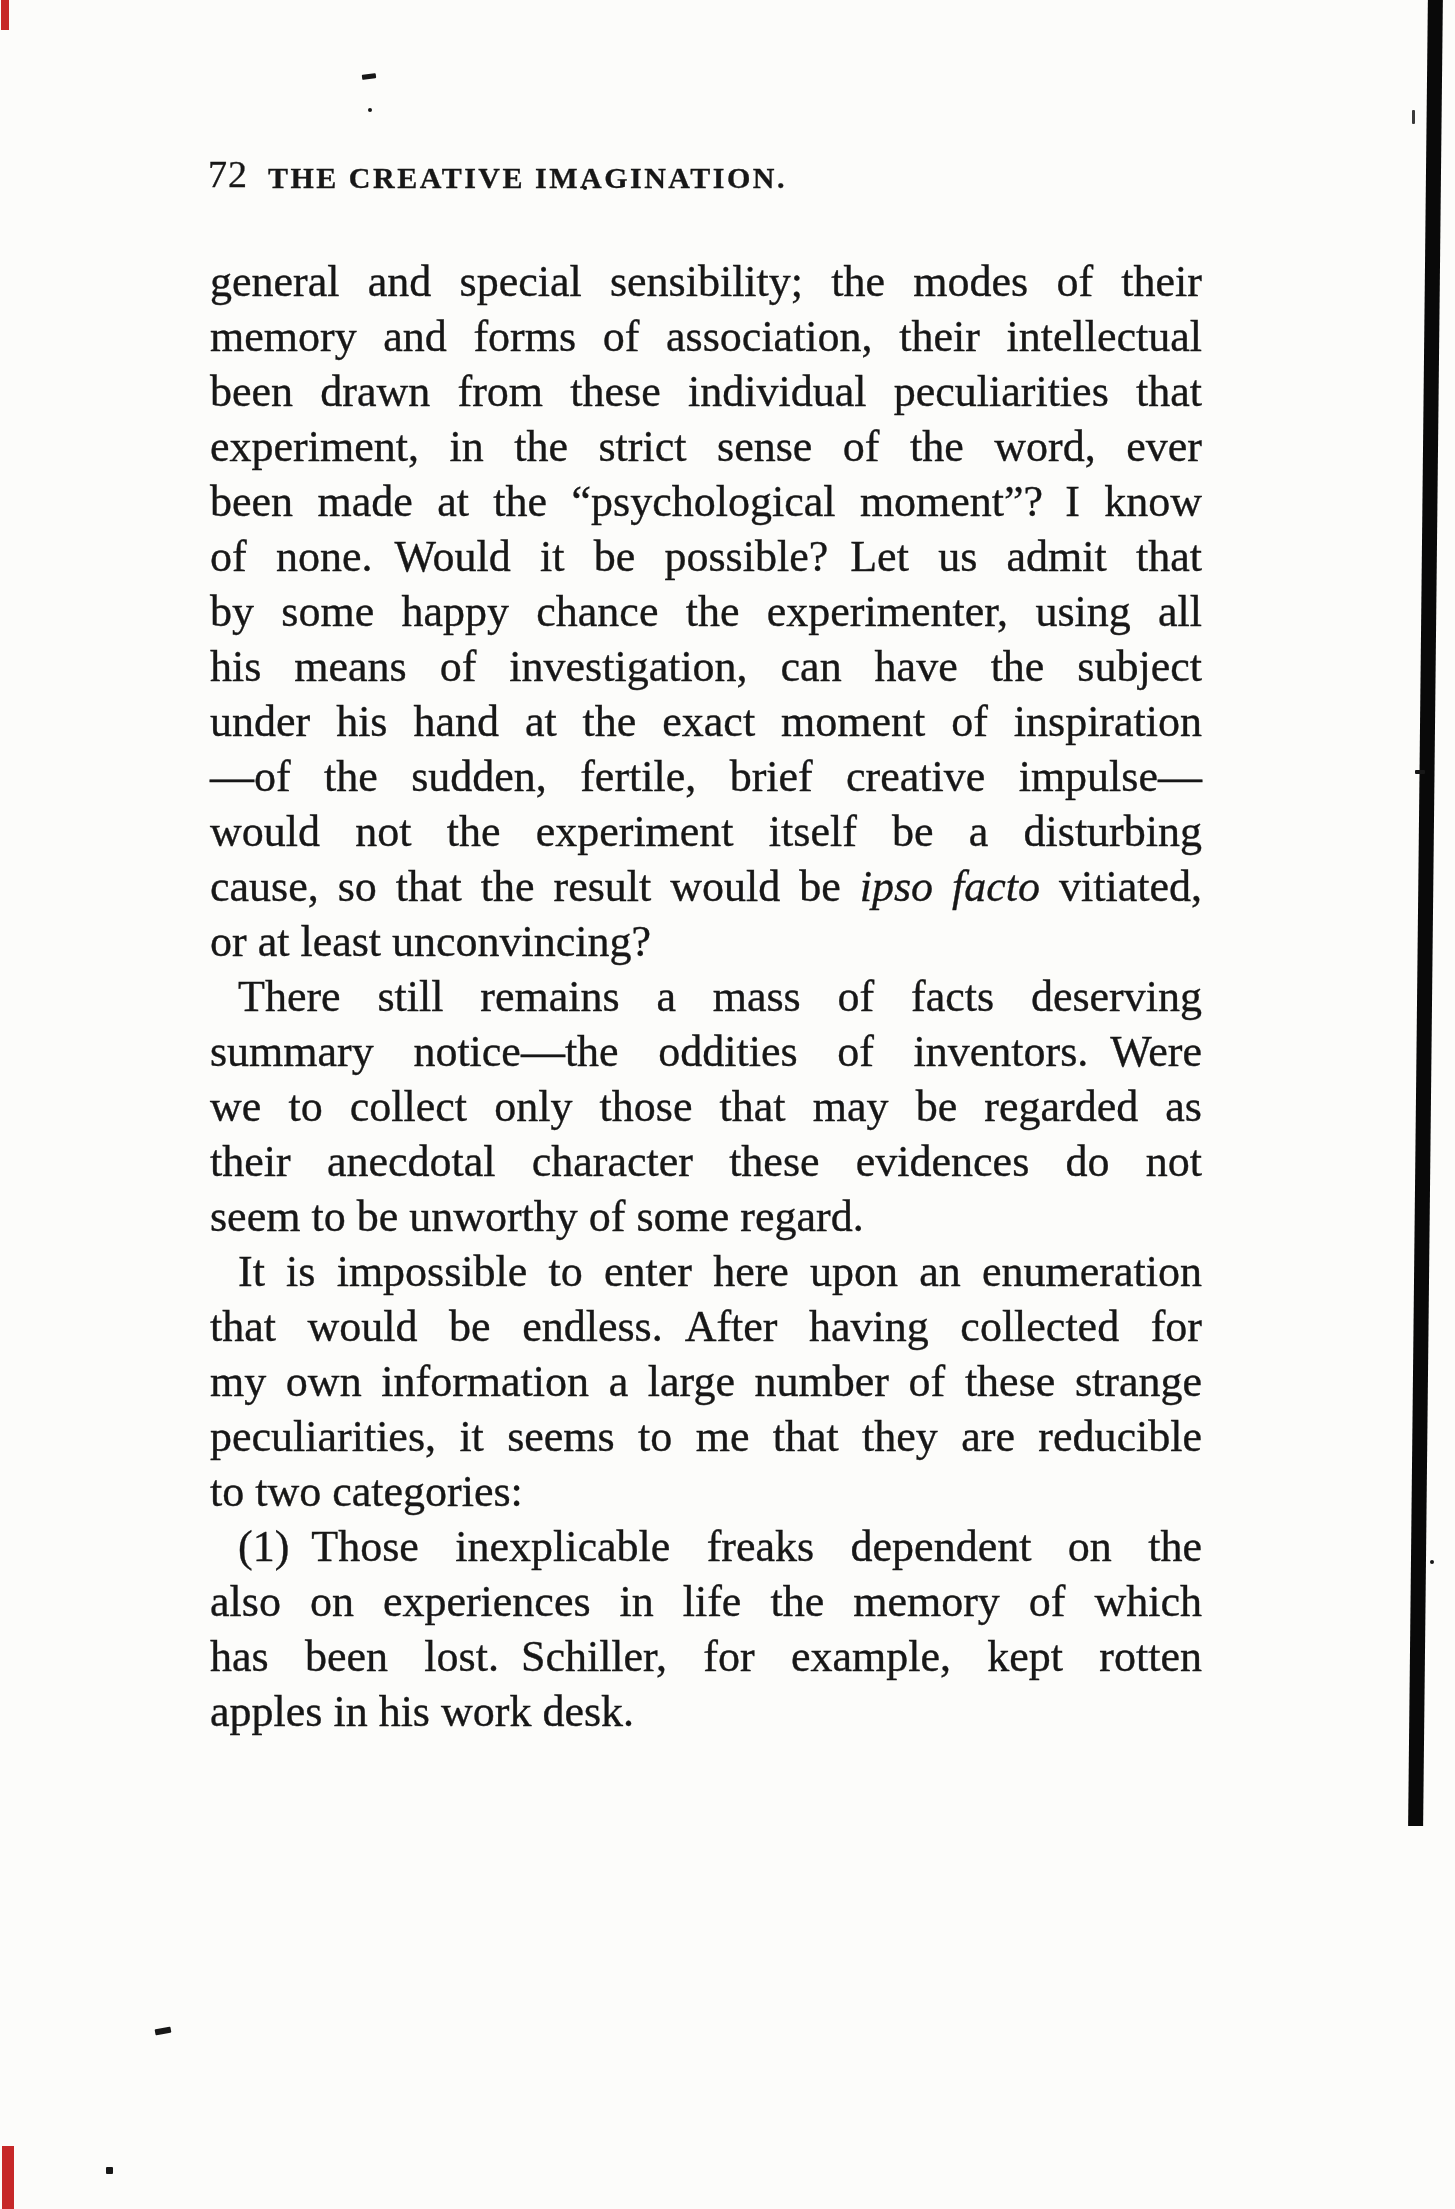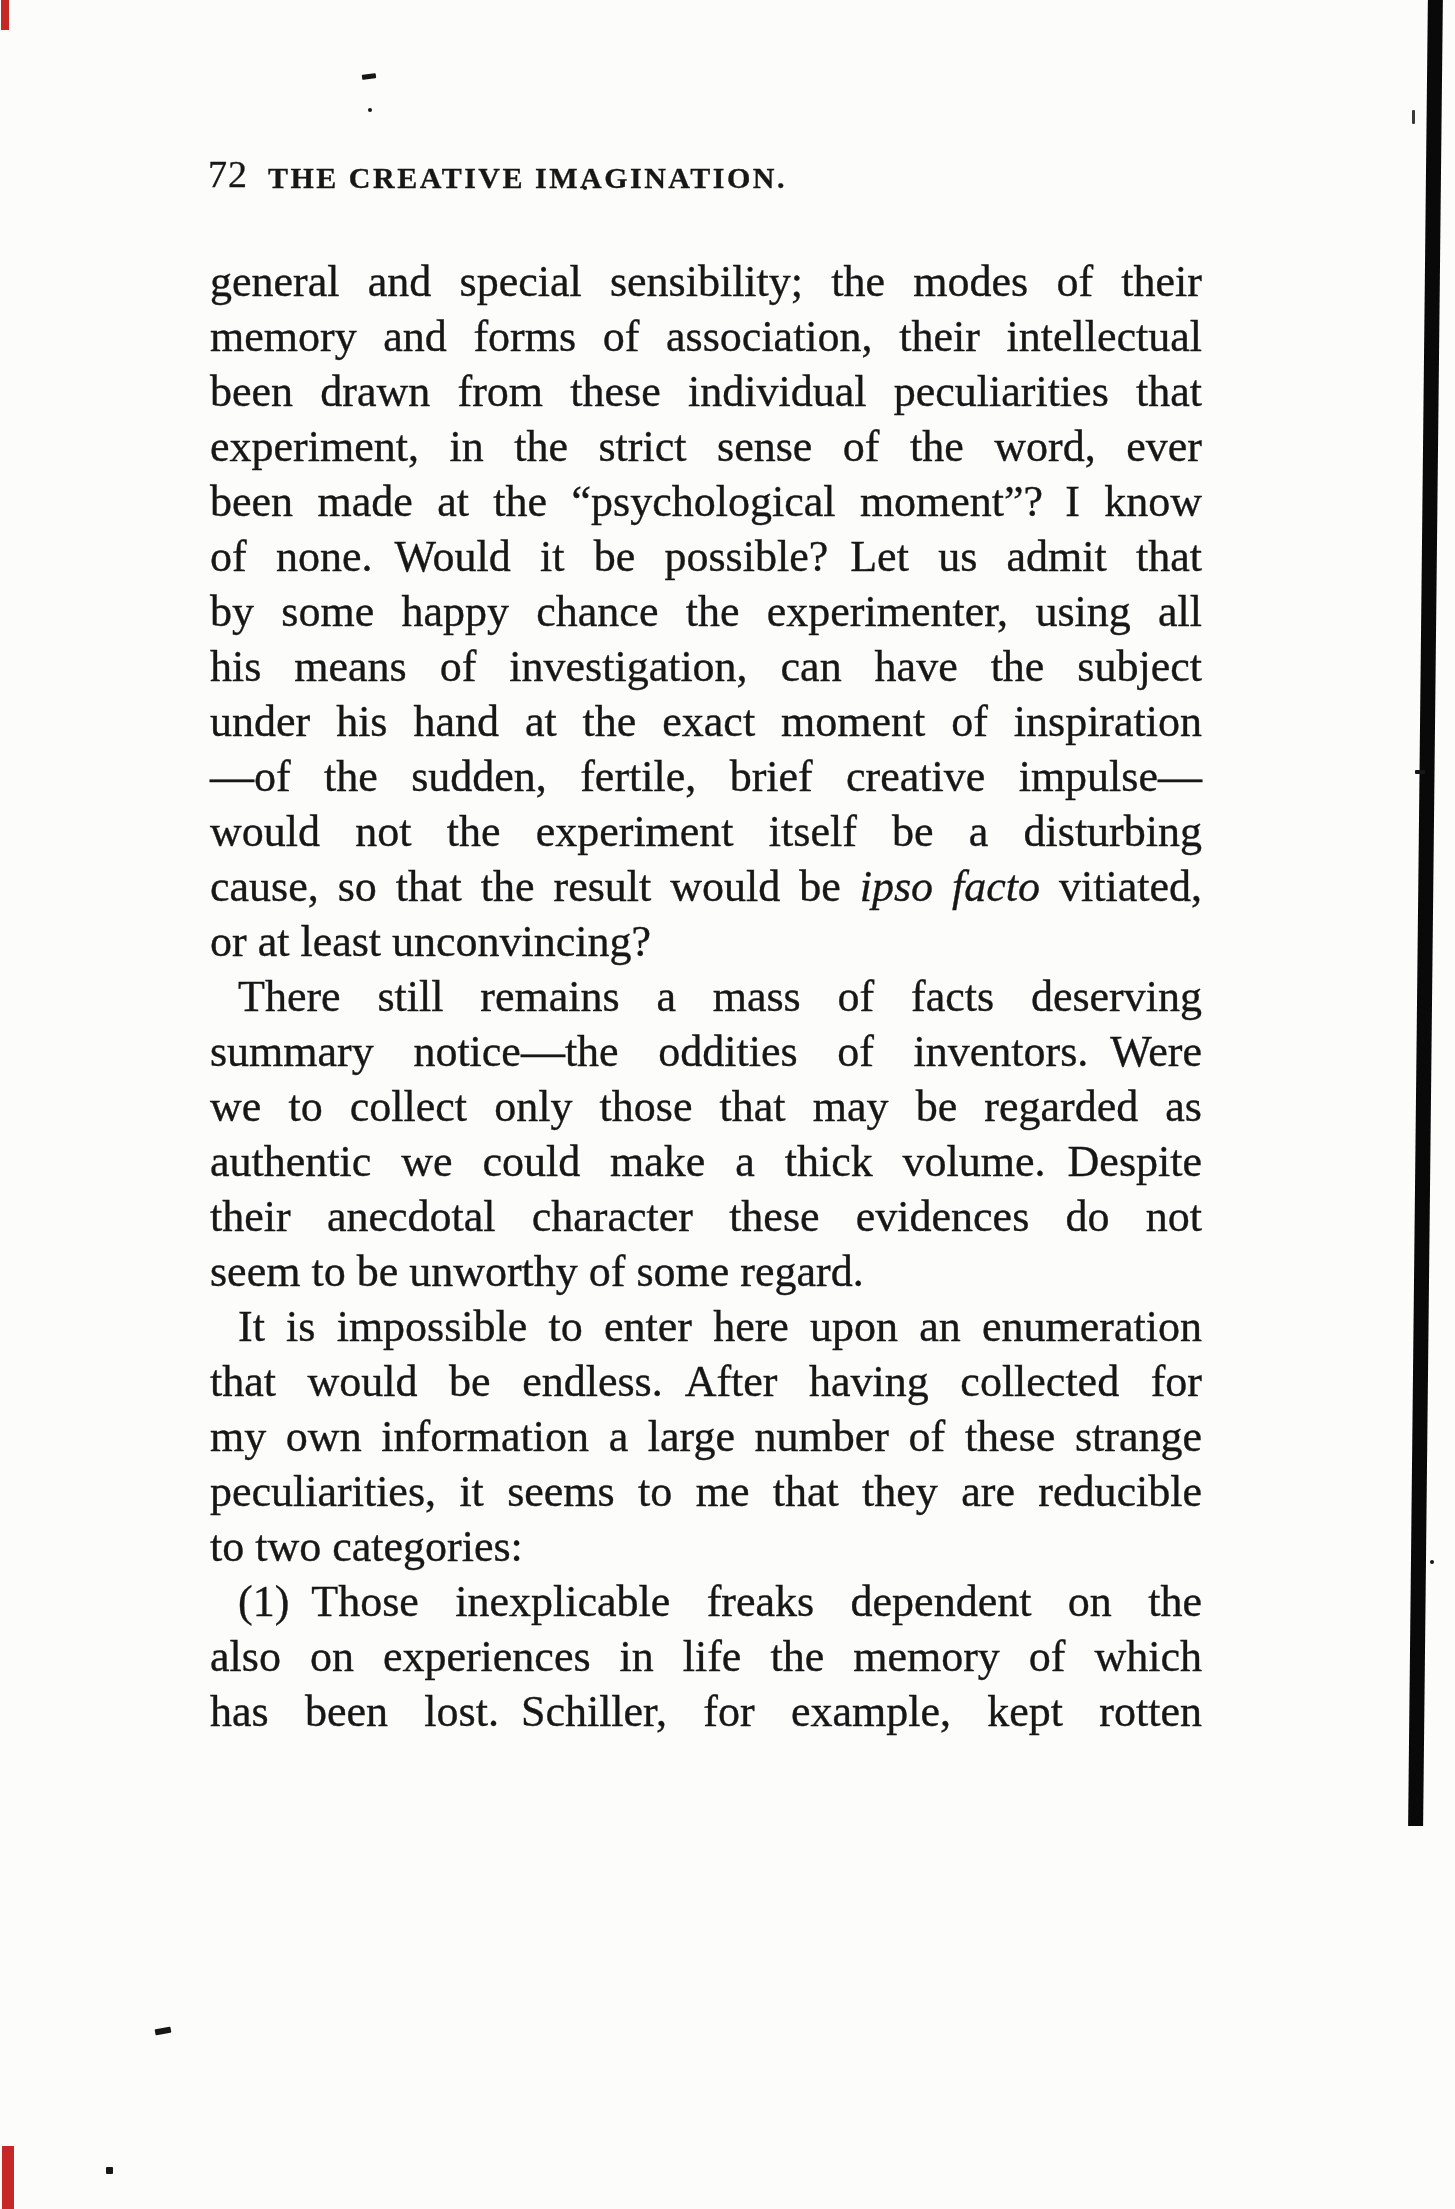--- a/index.html
+++ b/index.html
@@ -89,26 +89,26 @@
     <div class="line">by some happy chance the experimenter, using all</div>
     <div class="line">his means of investigation, can have the subject</div>
     <div class="line">under his hand at the exact moment of inspiration</div>
     <div class="line">—of the sudden, fertile, brief creative impulse—</div>
     <div class="line">would not the experiment itself be a disturbing</div>
     <div class="line"><span>cause, so that the result would be </span><em>ipso facto</em><span> vitiated,</span></div>
     <div class="line end">or at least unconvincing?</div>
     <div class="line indent">There still remains a mass of facts deserving</div>
     <div class="line">summary notice—the oddities of inventors. Were</div>
     <div class="line">we to collect only those that may be regarded as</div>
-    <div class="line">authentic we could make a thick volume. Despite</div>
     <div class="line">their anecdotal character these evidences do not</div>
     <div class="line end">seem to be unworthy of some regard.</div>
     <div class="line indent">It is impossible to enter here upon an enumeration</div>
     <div class="line">that would be endless. After having collected for</div>
     <div class="line">my own information a large number of these strange</div>
     <div class="line">peculiarities, it seems to me that they are reducible</div>
     <div class="line end">to two categories:</div>
     <div class="line indent">(1) Those inexplicable freaks dependent on the</div>
     <div class="line">also on experiences in life the memory of which</div>
     <div class="line">has been lost. Schiller, for example, kept rotten</div>
+    <div class="line end">apples in his work desk.</div>
   </div>
 
 </div>
 
 </body></html>

